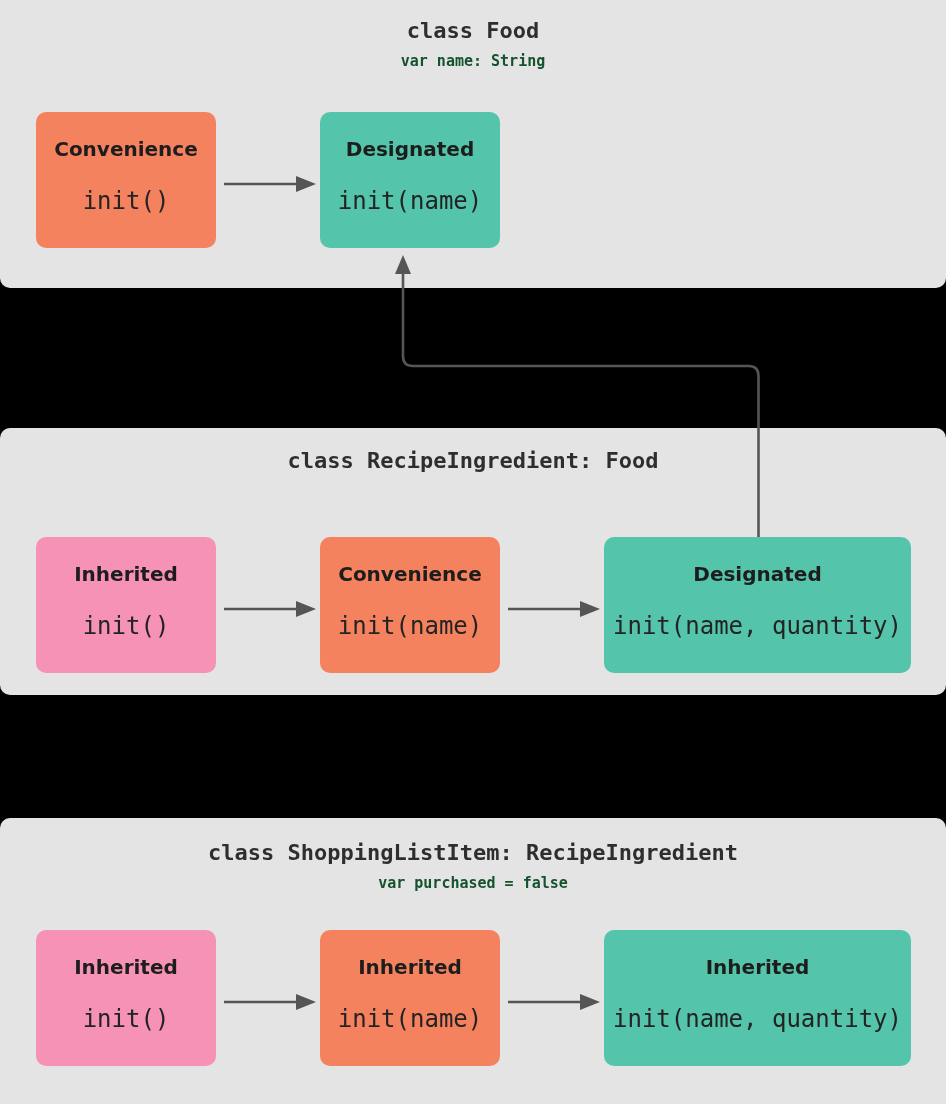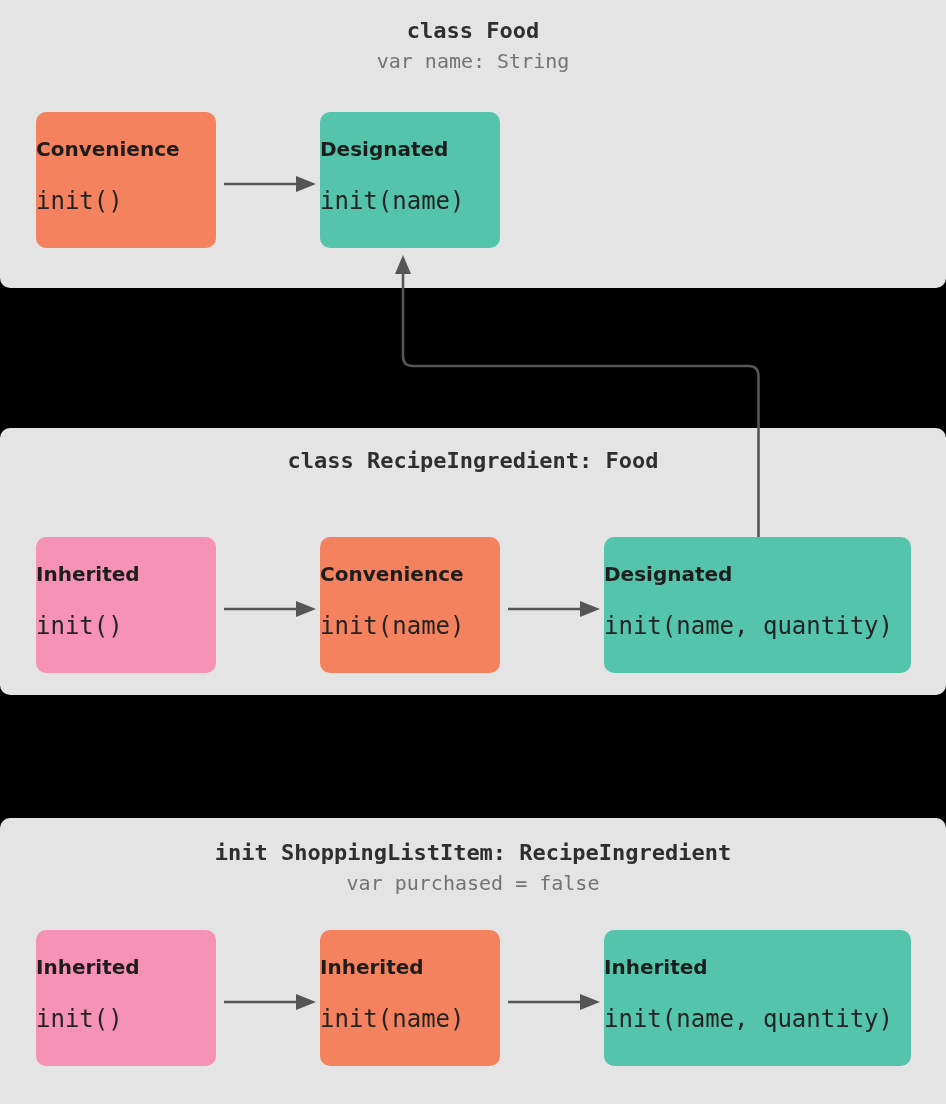--- a/index.html
+++ b/index.html
@@ -35,33 +35,34 @@
     color: #2e2e2e;
   }
   .class-line {
     font-size: 22px;
     font-weight: bold;
     letter-spacing: 0px;
     line-height: 30px;
     white-space: pre;
   }
   .var-line {
-    font-size: 20px;
-    font-weight: normal;
+    font-size: 15px;
+    font-weight: bold;
     line-height: 30px;
-    color: #737373;
+    color: #14532d;
     white-space: pre;
   }
 
   .node {
     position: absolute;
     border-radius: 10px;
     box-sizing: border-box;
     display: flex;
     flex-direction: column;
+    align-items: center;
     justify-content: flex-start;
   }
   .node .kind {
     font-family: "DejaVu Sans", "Liberation Sans", sans-serif;
     font-weight: bold;
     font-size: 20px;
     color: #1d1d1d;
     margin-top: 25px;
     white-space: nowrap;
   }
@@ -130,21 +131,21 @@
   </svg>
 
   <svg class="arrow-svg" style="left:508px; top:165px;" width="92" height="32" viewBox="0 0 92 32">
     <line x1="0" y1="16" x2="72" y2="16" stroke="#555555" stroke-width="2.6"></line>
     <polygon points="72,8 92,16 72,24" fill="#555555"></polygon>
   </svg>
 </div>
 
 <div class="panel" id="panel-shopping">
   <div class="panel-header" style="top:20px;">
-    <div class="class-line">init ShoppingListItem: RecipeIngredient</div>
+    <div class="class-line">class ShoppingListItem: RecipeIngredient</div>
     <div class="var-line">var purchased = false</div>
   </div>
 
   <div class="node" style="left:36px; top:112px; width:180px; height:136px; background:#f592b5;">
     <div class="kind">Inherited</div>
     <div class="sig">init()</div>
   </div>
 
   <div class="node" style="left:320px; top:112px; width:180px; height:136px; background:#f5825e;">
     <div class="kind">Inherited</div>

